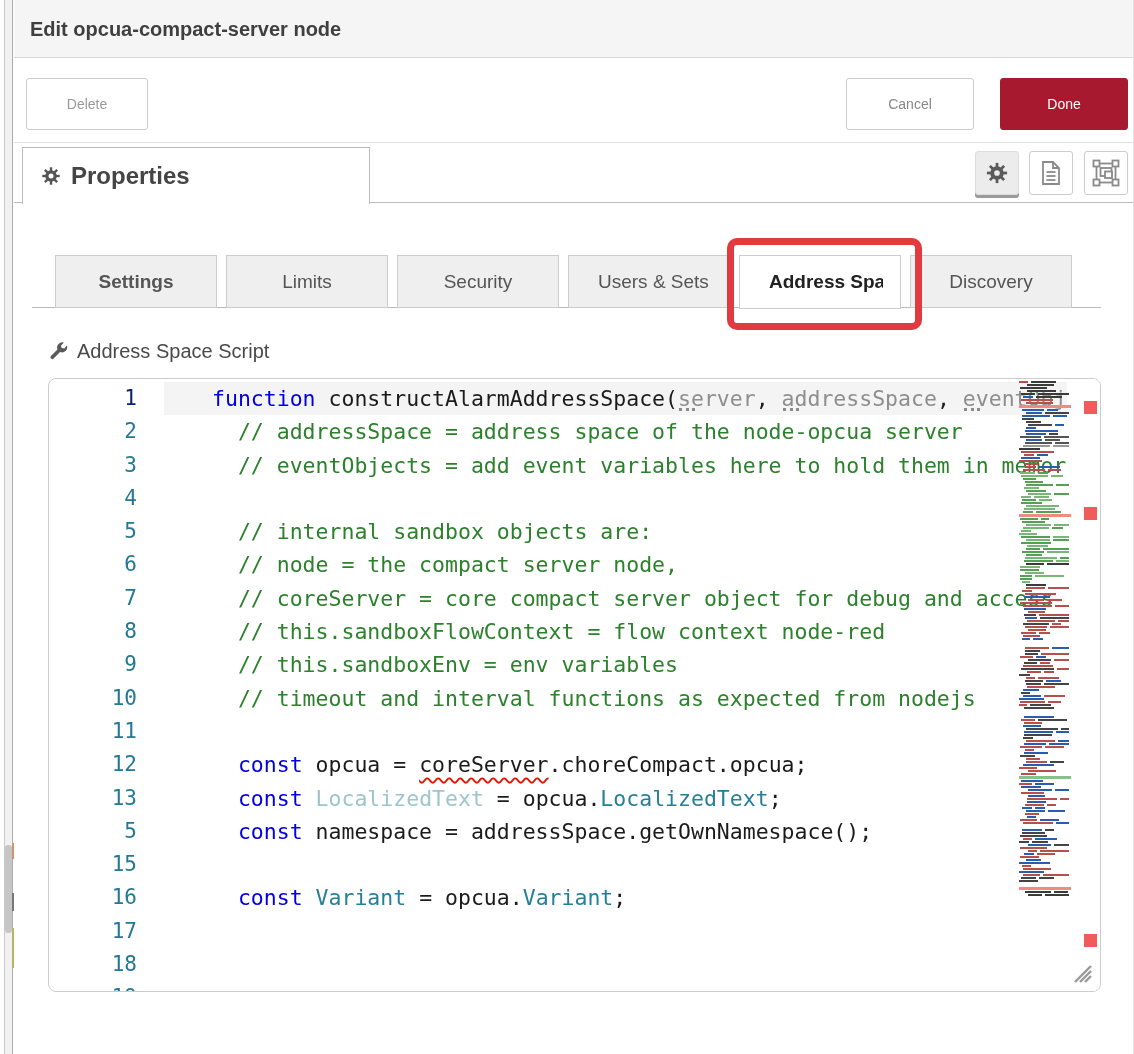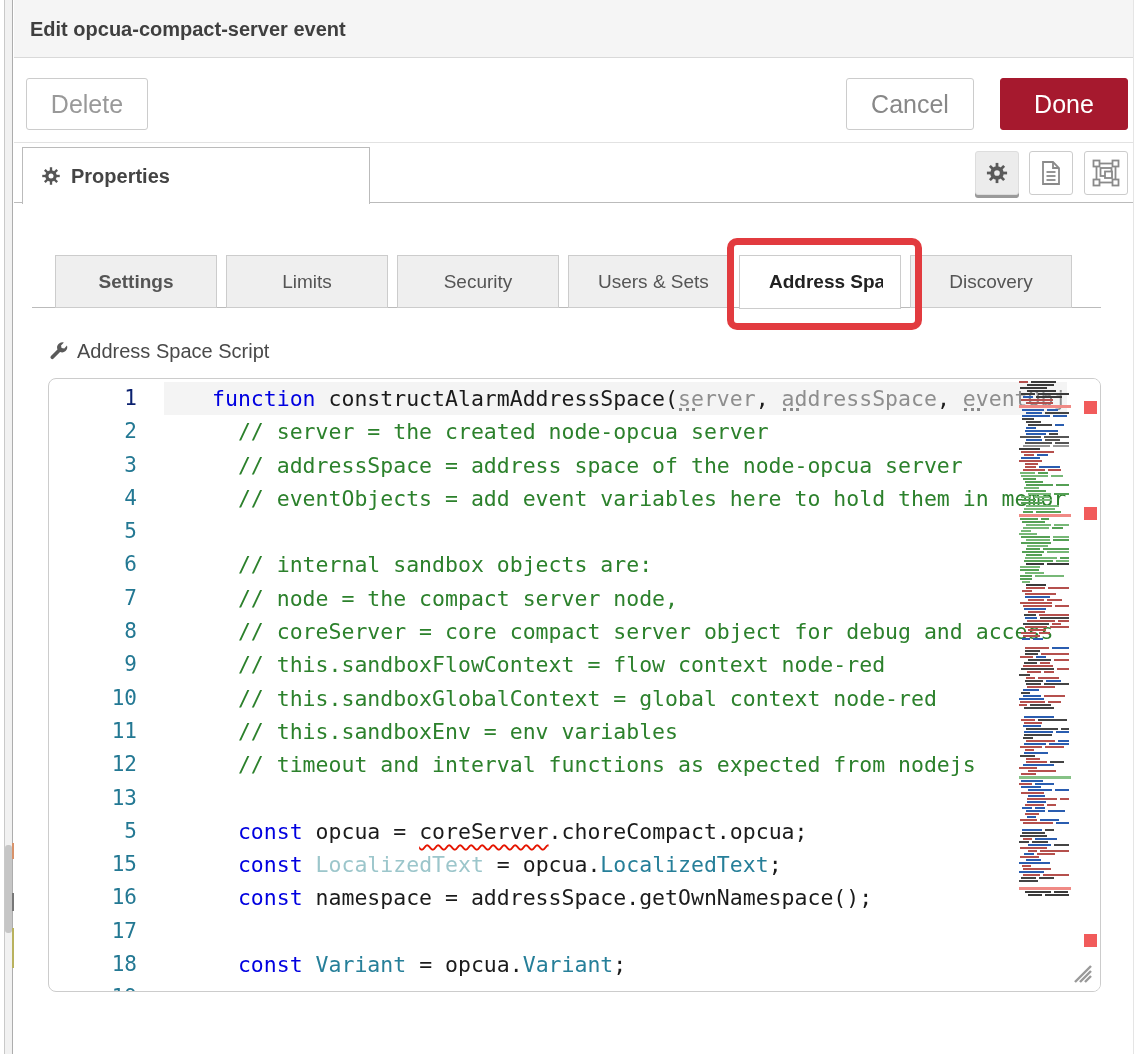--- a/index.html
+++ b/index.html
@@ -13,31 +13,31 @@
   .left-rail .thumb { position:absolute; left:5px; top:845px; width:7px; height:88px; background:#c6c6c6; border-radius:3px; }
   .left-rail .mark1 { position:absolute; left:12px; top:843px; width:2px; height:16px; background:#d8926a; }
   .left-rail .mark2 { position:absolute; left:12px; top:893px; width:2px; height:18px; background:#777; }
   .left-rail .mark3 { position:absolute; left:12px; top:928px; width:2px; height:40px; background:#b9b25e; }
 
   
   .tray-header { position:absolute; left:14px; top:0; width:1120px; height:58px; background:#f5f5f5; border-bottom:1px solid #d9d9d9; }
   .tray-title { position:absolute; left:16px; top:0; line-height:58px; font-size:20px; font-weight:bold; color:#3f3f3f; }
 
   
-  .btn { position:absolute; height:52px; border:1px solid #ccc; border-radius:3px; background:#fff; font-size:25px; text-align:center; cursor:pointer; font-family:"Liberation Sans", sans-serif; }
+  .btn { position:absolute; height:52px; border:1px solid #ccc; border-radius:3px; background:#fff; font-size:14px; text-align:center; cursor:pointer; font-family:"Liberation Sans", sans-serif; }
   .btn-delete { left:26px; top:78px; width:122px; color:#999; }
   .btn-cancel { left:846px; top:78px; width:128px; color:#888; }
   .btn-done   { left:1000px; top:78px; width:128px; color:#fff; background:var(--done-red,#A6192E); border-color:var(--done-red,#A6192E); font-weight:normal; }
 
   .toolbar-hairline { position:absolute; left:14px; top:142px; width:1120px; height:1px; background:#e2e2e2; }
   .props-row-line { position:absolute; left:14px; top:202px; width:1120px; height:1px; background:#bbb; }
 
   
   .props-tab { position:absolute; left:22px; top:147px; width:348px; height:57px; background:#fff; border:1px solid #bbb; border-bottom:none; z-index:2; display:flex; align-items:center; padding-left:18px; gap:10px; }
-  .props-tab .label { font-size:20px; font-weight:bold; color:#444; }
+  .props-tab .label { font-size:24px; font-weight:bold; color:#444; }
 
   
   .icon-btn { position:absolute; top:151px; width:44px; height:44px; background:#fff; border:1px solid #ccc; border-radius:3px; display:flex; align-items:center; justify-content:center; cursor:pointer; }
   .icon-btn.active { background:#ececec; border-color:#ddd; box-shadow:0 3px 0 0 #9a9a9a; }
   .icon-btn-gear { left:975px; }
   .icon-btn-doc { left:1029px; }
   .icon-btn-appearance { left:1084px; }
 
   
   .tab { position:absolute; top:255px; width:162px; height:53px; background:#efefef; border:1px solid #ccc; color:#555; font-size:19px; display:flex; align-items:center; justify-content:center; cursor:pointer; overflow:hidden; white-space:nowrap; z-index:1; }
@@ -89,21 +89,21 @@
 
   <div class="left-rail">
     <div class="band"></div>
     <div class="thumb"></div>
     <div class="mark1"></div>
     <div class="mark2"></div>
     <div class="mark3"></div>
   </div>
 
   <div class="tray-header">
-    <div class="tray-title">Edit opcua-compact-server event</div>
+    <div class="tray-title">Edit opcua-compact-server node</div>
   </div>
 
   <button class="btn btn-delete">Delete</button>
   <button class="btn btn-cancel">Cancel</button>
   <button class="btn btn-done">Done</button>
 
   <div class="toolbar-hairline"></div>
   <div class="props-row-line"></div>
 
   <div class="props-tab">
@@ -216,29 +216,27 @@
         <div>13</div>
         <div>5</div>
         <div>15</div>
         <div>16</div>
         <div>17</div>
         <div>18</div>
         <div>19</div>
       </div>
     <div class="code-area" id="code-area">
         <div class="code-line current"><span class="tok-kw">function</span><span class="tok-pl"> constructAlarmAddressSpace(</span><span class="tok-pm">server</span><span class="tok-pl">, </span><span class="tok-pm">addressSpace</span><span class="tok-pl">, </span><span class="tok-pm">eventObjects</span></div>
-        <div class="code-line"><span class="tok-cm">  // server = the created node-opcua server</span></div>
         <div class="code-line"><span class="tok-cm">  // addressSpace = address space of the node-opcua server</span></div>
         <div class="code-line"><span class="tok-cm">  // eventObjects = add event variables here to hold them in memory</span></div>
         <div class="code-line"></div>
         <div class="code-line"><span class="tok-cm">  // internal sandbox objects are:</span></div>
         <div class="code-line"><span class="tok-cm">  // node = the compact server node,</span></div>
         <div class="code-line"><span class="tok-cm">  // coreServer = core compact server object for debug and access</span></div>
         <div class="code-line"><span class="tok-cm">  // this.sandboxFlowContext = flow context node-red</span></div>
-        <div class="code-line"><span class="tok-cm">  // this.sandboxGlobalContext = global context node-red</span></div>
         <div class="code-line"><span class="tok-cm">  // this.sandboxEnv = env variables</span></div>
         <div class="code-line"><span class="tok-cm">  // timeout and interval functions as expected from nodejs</span></div>
         <div class="code-line"></div>
         <div class="code-line"><span class="tok-pl">  </span><span class="tok-kw">const</span><span class="tok-pl"> opcua = </span><span class="tok-err">coreServer</span><span class="tok-pl">.choreCompact.opcua;</span></div>
         <div class="code-line"><span class="tok-pl">  </span><span class="tok-kw">const</span><span class="tok-pl"> </span><span class="tok-tyf">LocalizedText</span><span class="tok-pl"> = opcua.</span><span class="tok-ty">LocalizedText</span><span class="tok-pl">;</span></div>
         <div class="code-line"><span class="tok-pl">  </span><span class="tok-kw">const</span><span class="tok-pl"> namespace = addressSpace.getOwnNamespace();</span></div>
         <div class="code-line"></div>
         <div class="code-line"><span class="tok-pl">  </span><span class="tok-kw">const</span><span class="tok-pl"> </span><span class="tok-ty">Variant</span><span class="tok-pl"> = opcua.</span><span class="tok-ty">Variant</span><span class="tok-pl">;</span></div>
       </div>
     <div class="overview-ruler"></div>

